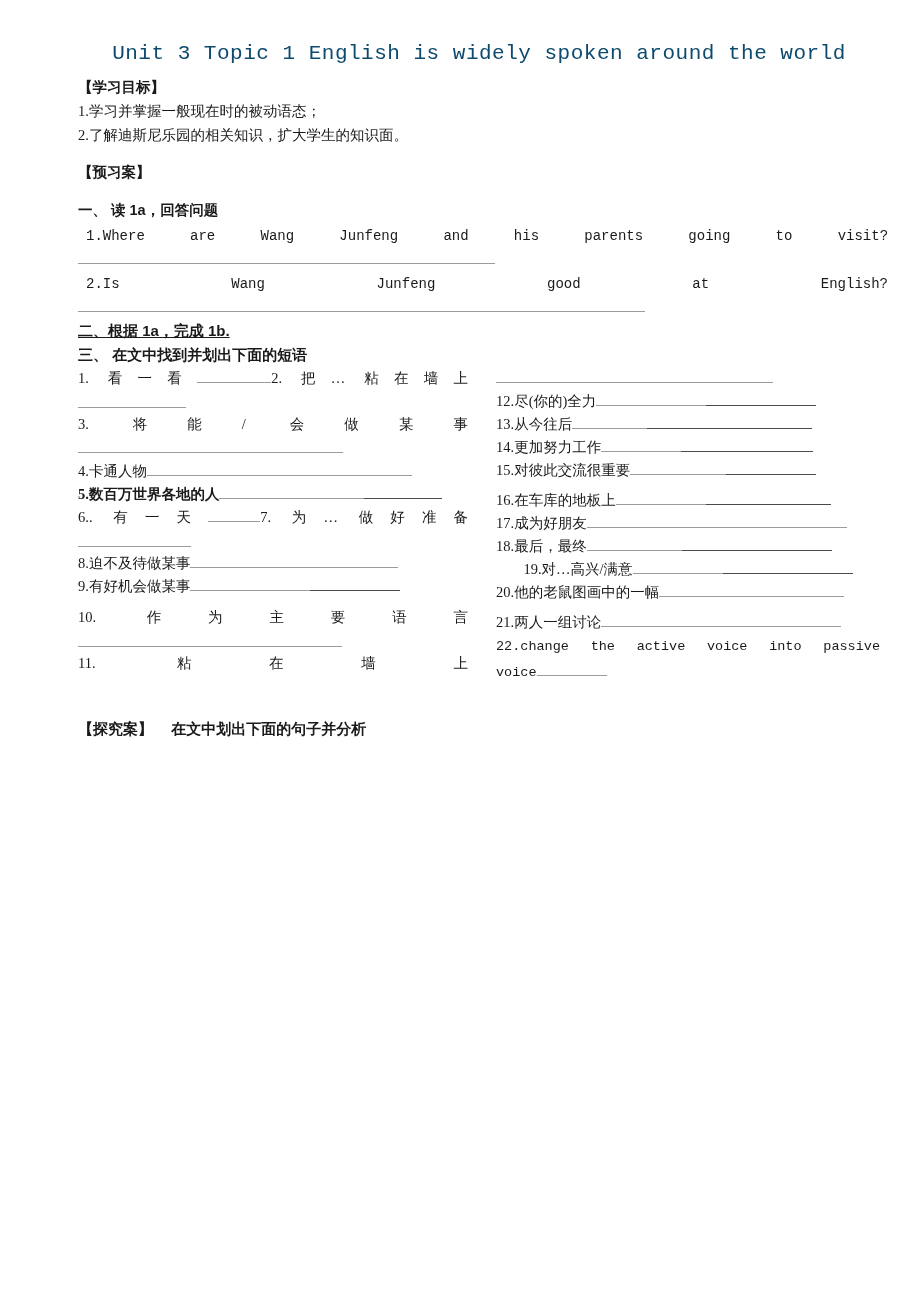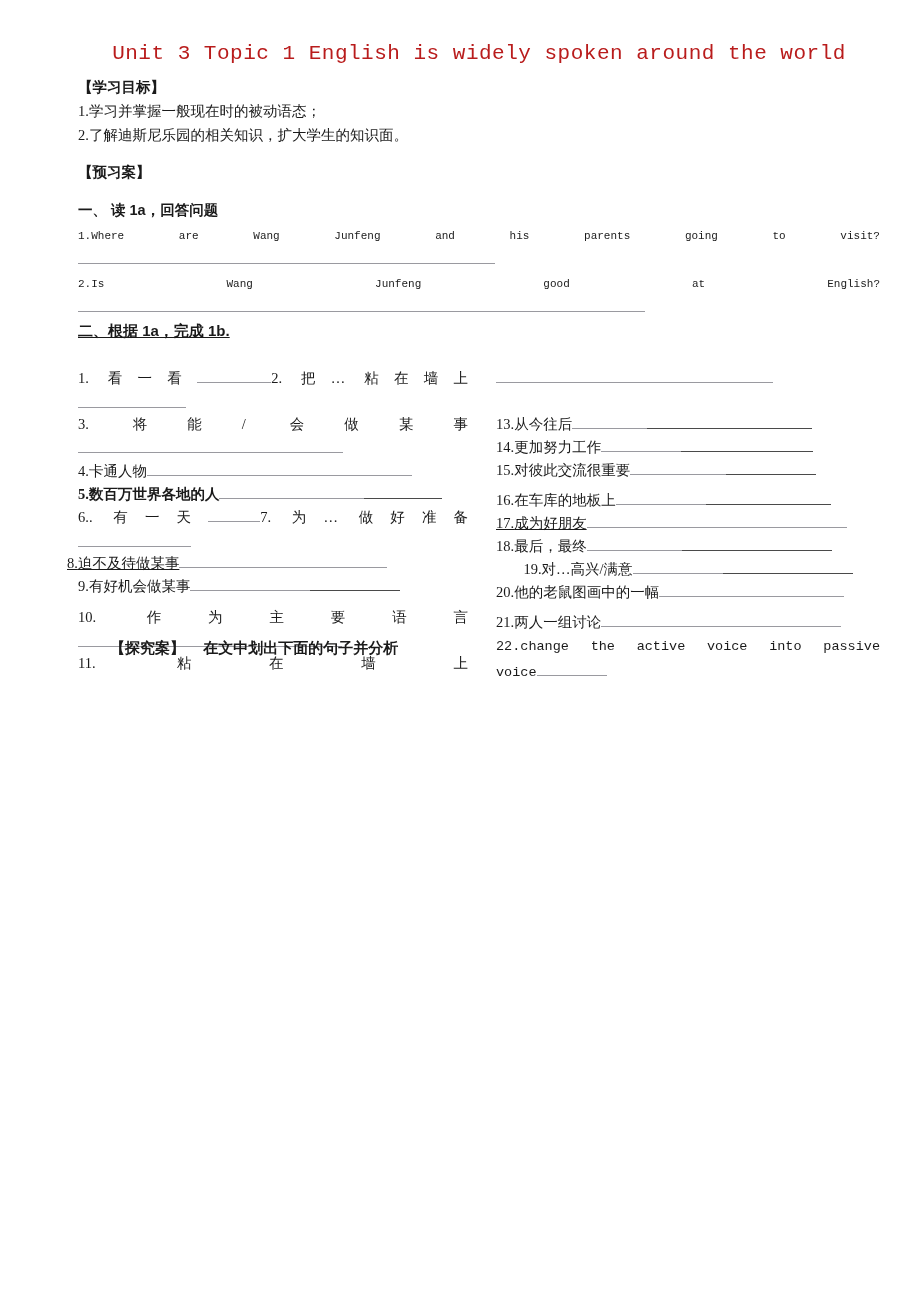--- a/index.html
+++ b/index.html
@@ -26,46 +26,47 @@
     padding: 0;
   }
 
   
   .doc-title {
     position: absolute;
     left: 78px;
     top: 42px;
     width: 802px;
     text-align: center;
-    color: #b91c1c;
+    color: #0c4a6e;
     font-family: "Liberation Mono", "DejaVu Sans Mono", monospace;
     font-size: 21px;
     letter-spacing: 0.5px;
     white-space: nowrap;
   }
 
   .hdr {
     font-weight: bold;
     font-size: 14.5px;
     line-height: 24px;
     font-family: "Liberation Sans", "DejaVu Sans", sans-serif;
   }
   .line {
     font-size: 14.5px;
     line-height: 24px;
   }
 
   
   .jline {
     font-family: "Liberation Mono", "DejaVu Sans Mono", monospace;
-    font-size: 11px;
+    font-size: 14px;
     text-align: justify;
     text-align-last: justify;
     line-height: 22px;
     white-space: normal;
+    margin-left: 8px;
   }
 
   .rule {
     border-bottom: 1px solid #9a9aa0;
     height: 0;
     margin: 0;
   }
 
   .item {
     font-size: 14.5px;
@@ -147,20 +148,21 @@
     <span>2.Is</span>
     <span>Wang</span>
     <span>Junfeng</span>
     <span>good</span>
     <span>at</span>
     <span>English?</span>
   </div>
   <div class="rule" style="position:absolute; left:78px; top:311px; width:567px;"></div>
 
   <div class="sec-head" style="position:absolute; left:78px; top:318px;text-decoration:underline;">二、根据 1a，完成 1b.</div>
+  <div class="sec-head" style="position:absolute; left:78px; top:342px;">三、 在文中找到并划出下面的短语</div>
 
   <div class="item-just" style="position:absolute; left:78px; top:367px; width:390px;">
     <span>1.</span>
     <span>看一看</span><span class="fill" style="width:74px;"></span><span>2.</span>
     <span>把…   粘在墙上</span>
   </div>
   <div class="rule" style="position:absolute; left:78px; top:407px; width:108px;"></div>
 
   <div class="item-just" style="position:absolute; left:78px; top:413px; width:390px;">
     <span>3.</span>
@@ -177,59 +179,62 @@
     <span>5.</span><span>数百万世界各地的人</span><span class="fill" style="width:145px;"></span><span class="fill dark" style="width:78px;"></span>
   </div>
 
   <div class="item-just" style="position:absolute; left:78px; top:506px; width:390px;">
     <span>6..</span>
     <span>有一天</span><span class="fill" style="width:52px;"></span><span>7.</span>
     <span>为…   做好准备</span>
   </div>
   <div class="rule" style="position:absolute; left:78px; top:546px; width:113px;"></div>
 
-  <div class="item" style="position:absolute; left:67px; top:552px; width:390px;text-decoration:underline;">
+  <div class="item" style="position:absolute; left:78px; top:552px; width:390px;">
     <span>8.</span><span>迫不及待做某事</span><span class="fill" style="width:208px;"></span>
   </div>
 
   <div class="item" style="position:absolute; left:78px; top:575px; width:390px;">
     <span>9.</span><span>有好机会做某事</span><span class="fill" style="width:120px;"></span><span class="fill dark" style="width:90px;"></span>
   </div>
 
   <div class="item-just" style="position:absolute; left:78px; top:606px; width:390px;">
     <span>10.</span>
     <span>作为主要语言</span>
   </div>
   <div class="rule" style="position:absolute; left:78px; top:646px; width:264px;"></div>
 
   <div class="item-just" style="position:absolute; left:78px; top:652px; width:390px;">
     <span>11.</span>
     <span>粘在墙上</span>
   </div>
 
   <div class="rule" style="position:absolute; left:496px; top:382px; width:277px;"></div>
 
+  <div class="item" style="position:absolute; left:496px; top:390px; width:384px;">
+    <span>12.</span><span>尽(你的)全力</span><span class="fill" style="width:110px;"></span><span class="fill dark" style="width:110px;"></span>
+  </div>
 
   <div class="item" style="position:absolute; left:496px; top:413px; width:384px;">
     <span>13.</span><span>从今往后</span><span class="fill" style="width:75px;"></span><span class="fill dark" style="width:165px;"></span>
   </div>
 
   <div class="item" style="position:absolute; left:496px; top:436px; width:384px;">
     <span>14.</span><span>更加努力工作</span><span class="fill" style="width:80px;"></span><span class="fill dark" style="width:132px;"></span>
   </div>
 
   <div class="item" style="position:absolute; left:496px; top:459px; width:384px;">
     <span>15.</span><span>对彼此交流很重要</span><span class="fill" style="width:96px;"></span><span class="fill dark" style="width:90px;"></span>
   </div>
 
   <div class="item" style="position:absolute; left:496px; top:489px; width:384px;">
     <span>16.</span><span>在车库的地板上</span><span class="fill" style="width:90px;"></span><span class="fill dark" style="width:125px;"></span>
   </div>
 
-  <div class="item" style="position:absolute; left:496px; top:512px; width:384px;text-decoration:underline;">
+  <div class="item" style="position:absolute; left:496px; top:512px; width:384px;">
     <span>17.</span><span>成为好朋友</span><span class="fill" style="width:260px;"></span>
   </div>
 
   <div class="item" style="position:absolute; left:496px; top:535px; width:384px;">
     <span>18.</span><span>最后，最终</span><span class="fill" style="width:95px;"></span><span class="fill dark" style="width:150px;"></span>
   </div>
 
   <div class="item" style="position:absolute; left:496px; top:558px; width:384px;text-align:center;">
     <span>19.</span><span>对…高兴/满意</span><span class="fill" style="width:90px;"></span><span class="fill dark" style="width:130px;"></span>
   </div>
@@ -247,19 +252,19 @@
     <span>the</span>
     <span>active</span>
     <span>voice</span>
     <span>into</span>
     <span>passive</span>
   </div>
   <div class="mono-plain" style="position:absolute; left:496px; top:661px; width:384px;">
     <span>voice</span><span class="fill" style="width:70px;"></span>
   </div>
 
-  <div class="sec-head" style="position:absolute; left:78px; top:635px;margin-left:32px;">
+  <div class="sec-head" style="position:absolute; left:78px; top:716px;">
     <span>【探究案】</span>
     <span style="display:inline-block; width:10px;"></span>
     <span>在文中划出下面的句子并分析</span>
   </div>
 
 </div>
 
 </body></html>

